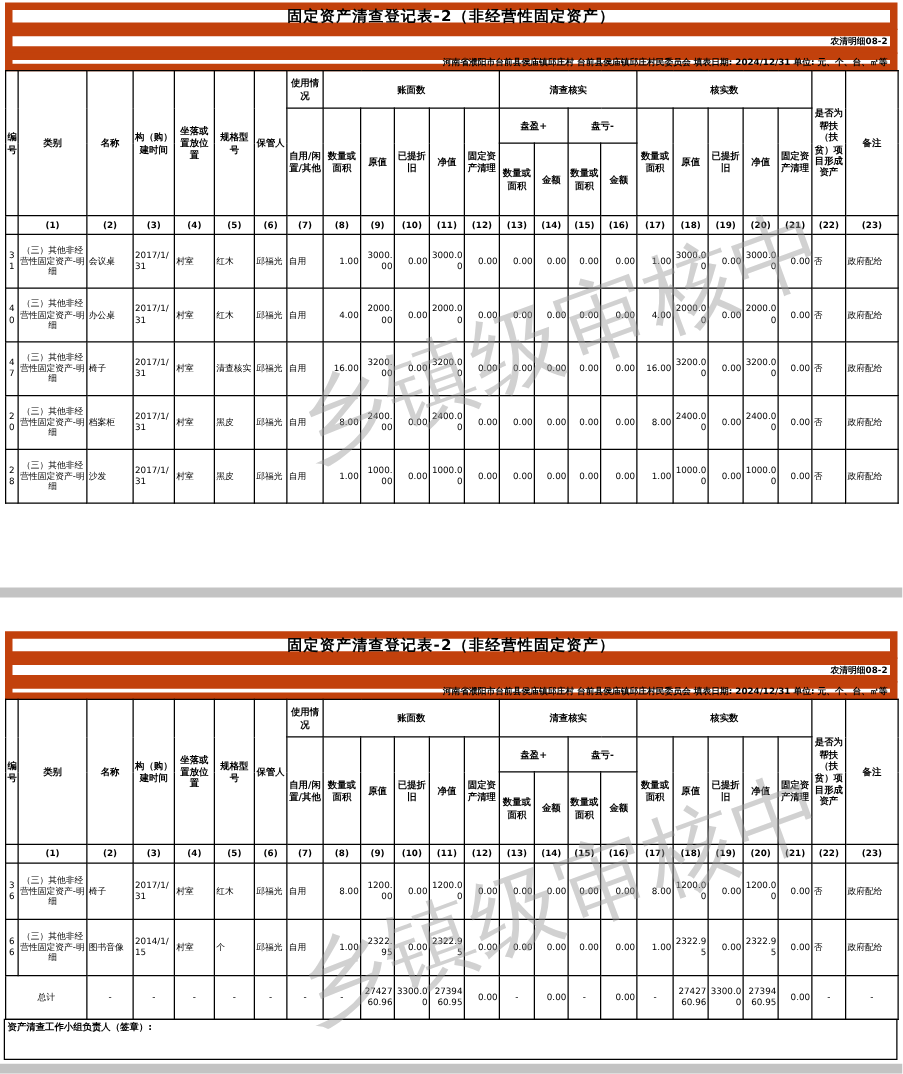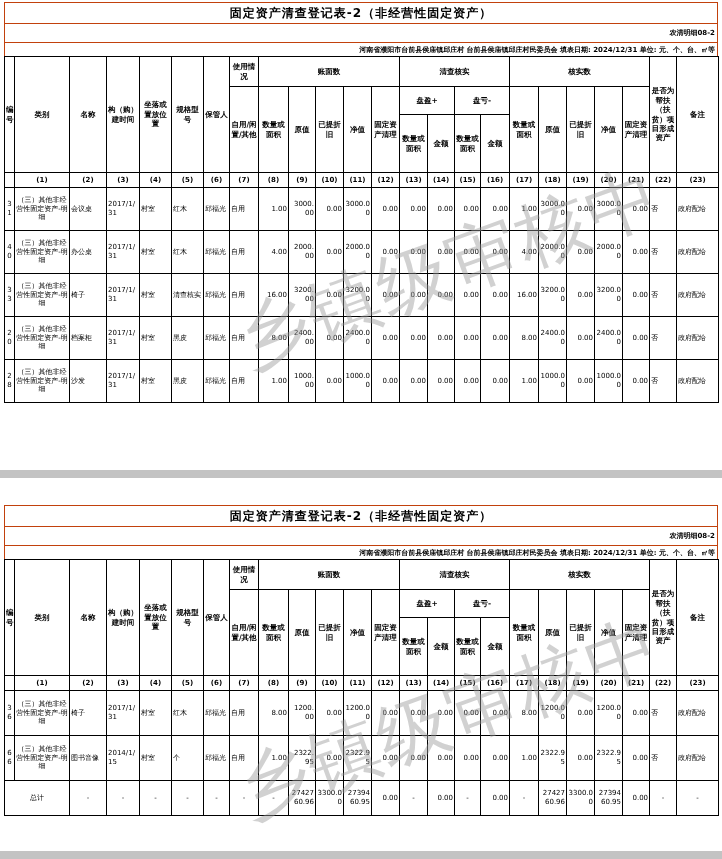--- a/index.html
+++ b/index.html
@@ -4,21 +4,21 @@
 <style>
   html,body{margin:0;padding:0;}
   body{
     width:722px;height:859px;position:relative;background:#ffffff;
     font-family:"DejaVu Sans","Liberation Sans",sans-serif;color:#000;
     overflow:hidden;
   }
   .page{position:absolute;left:4px;width:714px;}
   #page1{top:2px;}
   #page2{top:505px;}
-  .hrow{border:1px solid #c2410c;box-sizing:border-box;margin-top:-1px;background:transparent;}
+  .hrow{border:6px solid #c2410c;box-sizing:border-box;margin-top:-1px;background:transparent;}
   .title-box{height:22px;margin-top:0;display:flex;align-items:center;justify-content:center;
     font-size:12px;font-weight:bold;letter-spacing:1px;}
   .code-box{height:20px;display:flex;align-items:center;justify-content:flex-end;
     font-size:7px;font-weight:bold;padding-right:2px;}
   .info-box{height:15px;display:flex;align-items:center;justify-content:flex-end;
     font-size:7px;font-weight:bold;padding-right:2px;white-space:nowrap;}
   table{border-collapse:collapse;table-layout:fixed;width:714px;margin-top:-1px;}
   th,td{border:1px solid #000;padding:0 1px;vertical-align:middle;
     word-break:break-all;line-height:1.25;box-sizing:border-box;}
   th{font-size:7.5px;font-weight:bold;text-align:center;}
@@ -190,21 +190,21 @@
           <td class="r">0.00</td>
           <td class="r">4.00</td>
           <td class="r">2000.00</td>
           <td class="r">0.00</td>
           <td class="r">2000.00</td>
           <td class="r">0.00</td>
           <td class="l">否</td>
           <td class="l">政府配给</td>
         </tr>
         <tr>
-          <td class="c">33</td>
+          <td class="c">47</td>
           <td class="c">（三）其他非经营性固定资产-明细</td>
           <td class="l">椅子</td>
           <td class="l">2017/1/31</td>
           <td class="l">村室</td>
           <td class="l">清查核实</td>
           <td class="l">邱福光</td>
           <td class="l">自用</td>
           <td class="r">16.00</td>
           <td class="r">3200.00</td>
           <td class="r">0.00</td>
@@ -448,18 +448,19 @@
           <td class="r">2742760.96</td>
           <td class="r">3300.00</td>
           <td class="r">2739460.95</td>
           <td class="r">0.00</td>
           <td class="c">-</td>
           <td class="c">-</td>
         </tr>
       </tbody>
   </table>
   <div class="notes">
+    <div class="note-cell note-right">资产清查工作小组负责人（签章）:</div>
   </div>
   <div class="watermark">乡镇级审核中</div>
 </div>
 
 <div class="gap-strip" id="gap1"></div>
 <div class="gap-strip" id="gap2"></div>
 
 </body></html>

